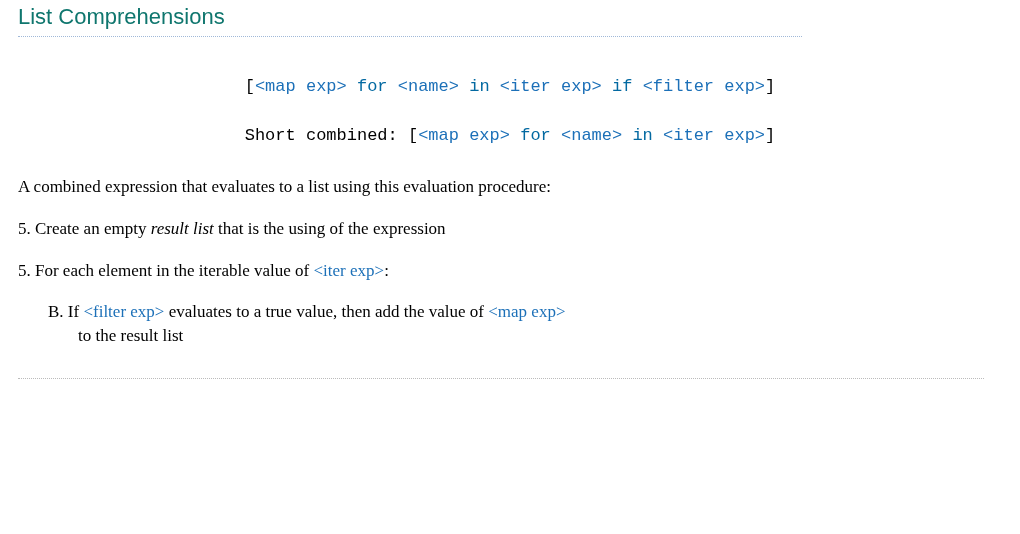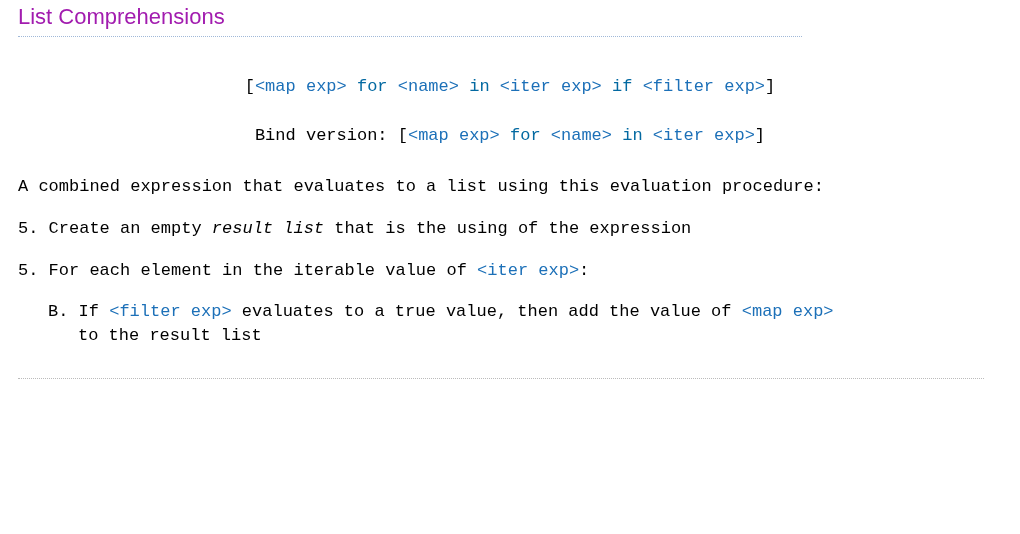--- a/index.html
+++ b/index.html
@@ -7,41 +7,41 @@
       font-family: "Courier New", Courier, monospace;
       width: 1020px;
       height: 534px;
       background: #fff;
       padding: 4px 18px;
       font-size: 16px;
       color: #000;
     }
     .title {
       font-family: -apple-system, BlinkMacSystemFont, "Segoe UI", Helvetica, Arial, sans-serif;
-      color: #a21caf;
+      color: #0f766e;
       font-size: 22px;
       font-weight: 400;
       padding-bottom: 6px;
       border-bottom: 1px dotted #a0b8d8;
       margin-right: 200px;
       margin-bottom: 40px;
     }
     .syntax-block {
       text-align: center;
       margin-bottom: 30px;
       font-family: "Courier New", Courier, monospace;
       font-size: 17px;
     }
     .syntax-line { margin-bottom: 30px; }
     .kw { color: #0369a1; }       
     .ph { color: #1c70b8; }       
     .it { font-style: italic; }
     .hl { color: #1c70b8; }
     .content {
-      font-family: Liberation Mono, monospace;
+      font-family: Liberation Serif, serif;
       font-size: 17px;
       line-height: 1.4;
     }
     .intro { margin-bottom: 18px; }
     .step { margin-bottom: 18px; }
     .substep {
       margin-left: 30px;
       margin-bottom: 14px;
       padding-right: 40px;
     }
@@ -55,21 +55,21 @@
 </head>
 <body>
 
 <h1 class="title">List Comprehensions</h1>
 
 <div class="syntax-block">
   <div class="syntax-line">
     <span>[</span><span class="ph">&lt;map exp&gt;</span><span class="kw"> for </span><span class="ph">&lt;name&gt;</span><span class="kw"> in </span><span class="ph">&lt;iter exp&gt;</span><span class="kw"> if </span><span class="ph">&lt;filter exp&gt;</span><span>]</span>
   </div>
   <div class="syntax-line">
-    <span>Bind version: </span><span>[</span><span class="ph">&lt;map exp&gt;</span><span class="kw"> for </span><span class="ph">&lt;name&gt;</span><span class="kw"> in </span><span class="ph">&lt;iter exp&gt;</span><span>]</span>
+    <span>Short combined: </span><span>[</span><span class="ph">&lt;map exp&gt;</span><span class="kw"> for </span><span class="ph">&lt;name&gt;</span><span class="kw"> in </span><span class="ph">&lt;iter exp&gt;</span><span>]</span>
   </div>
 </div>
 
 <div class="content">
   <p class="intro">A combined expression that evaluates to a list using this evaluation procedure:</p>
 
 
   <p class="step">
     <span>5. Create an empty </span><span class="it">result list</span><span> that is the using of the expression</span>
   </p>

